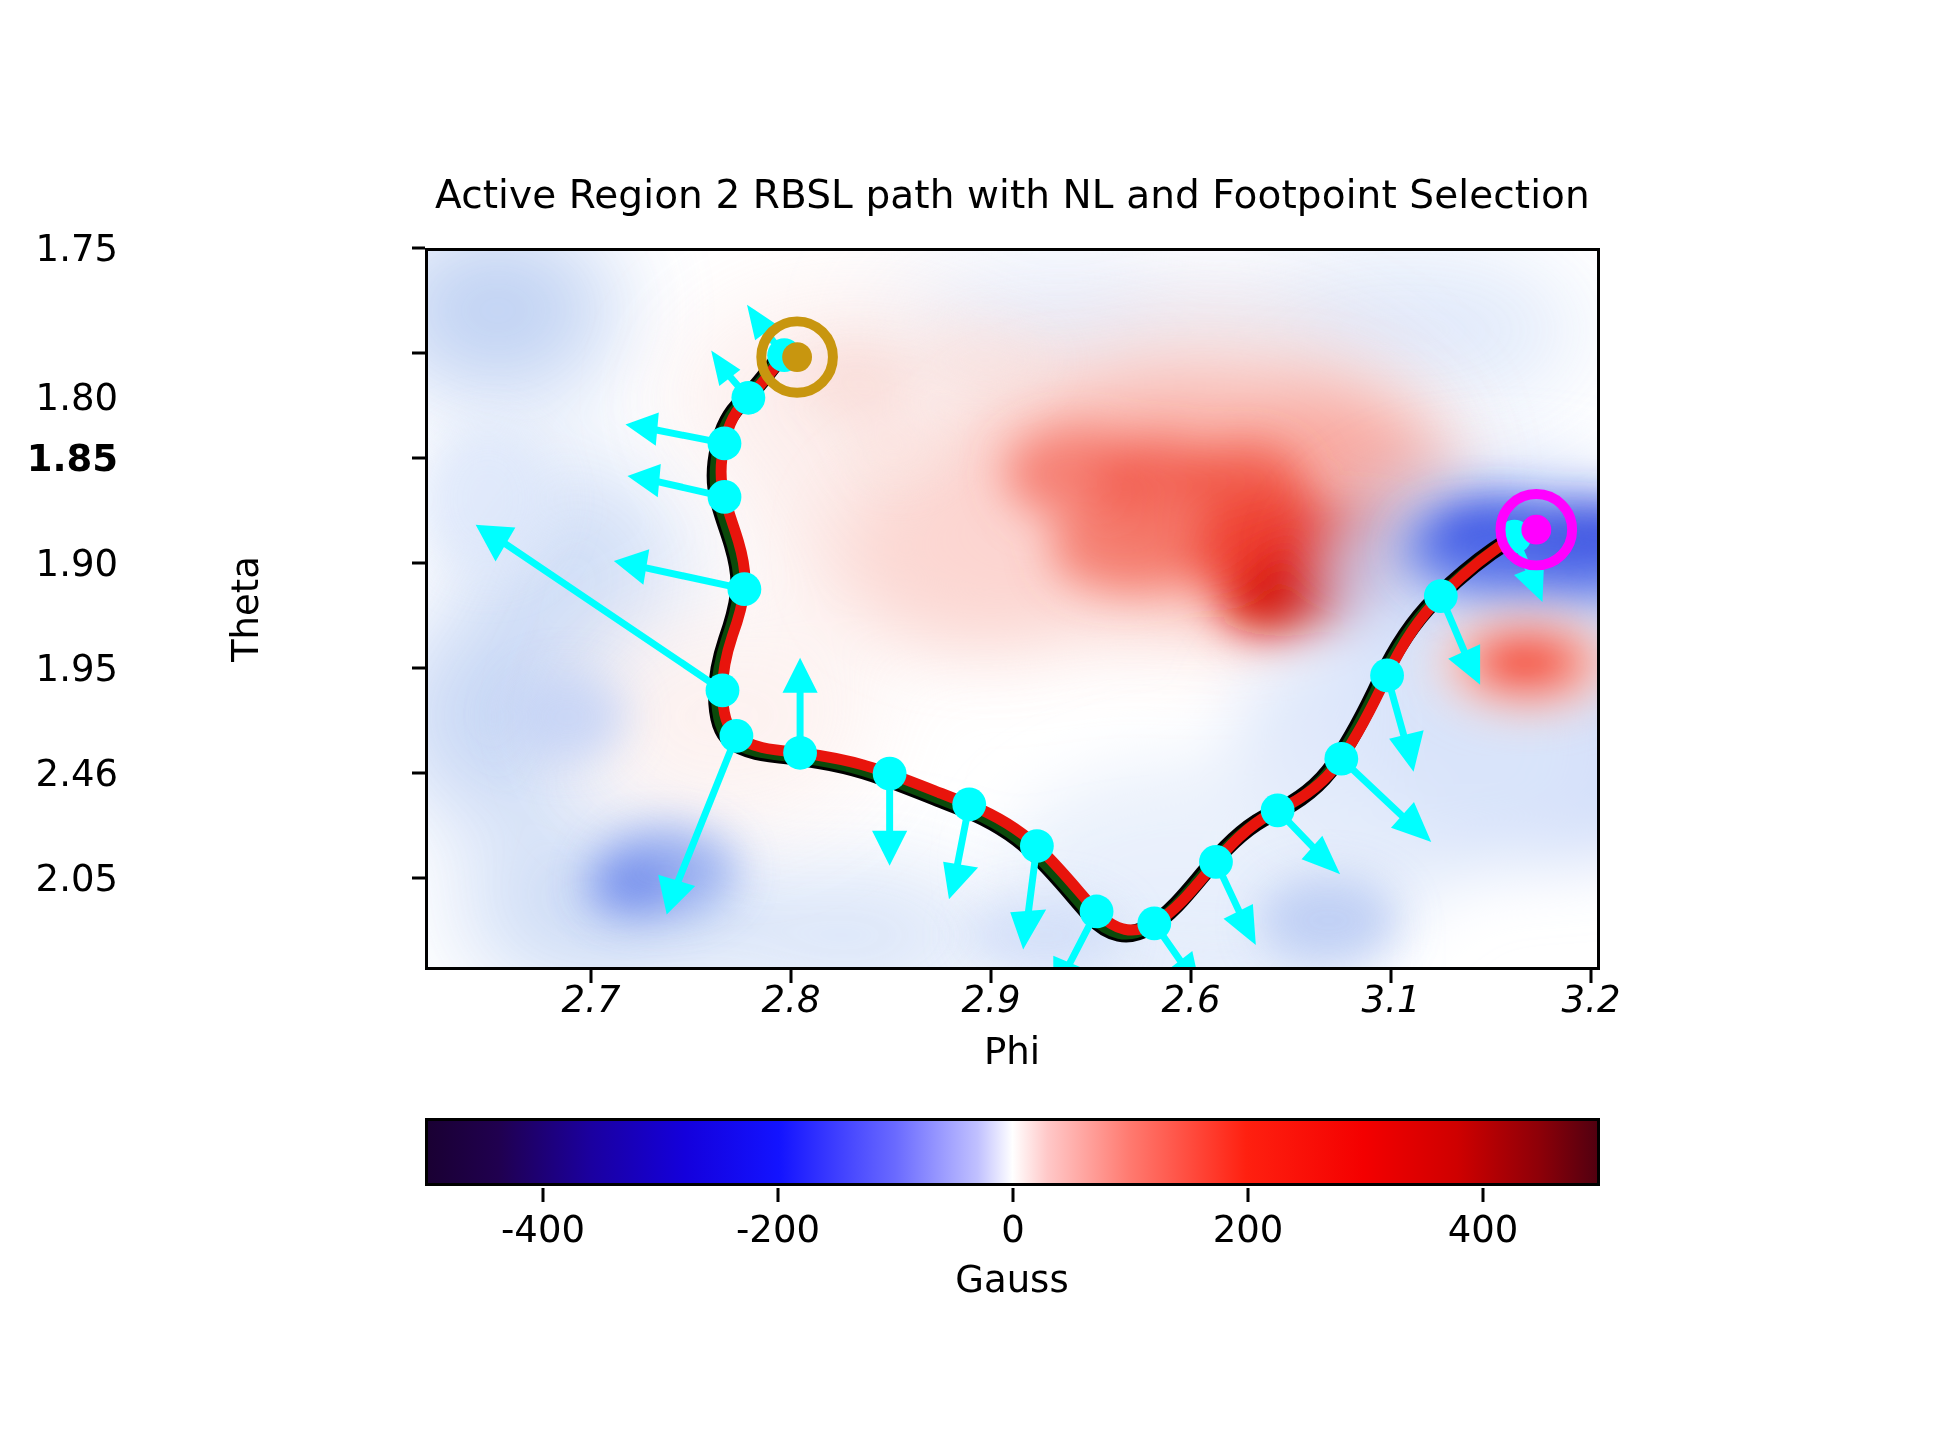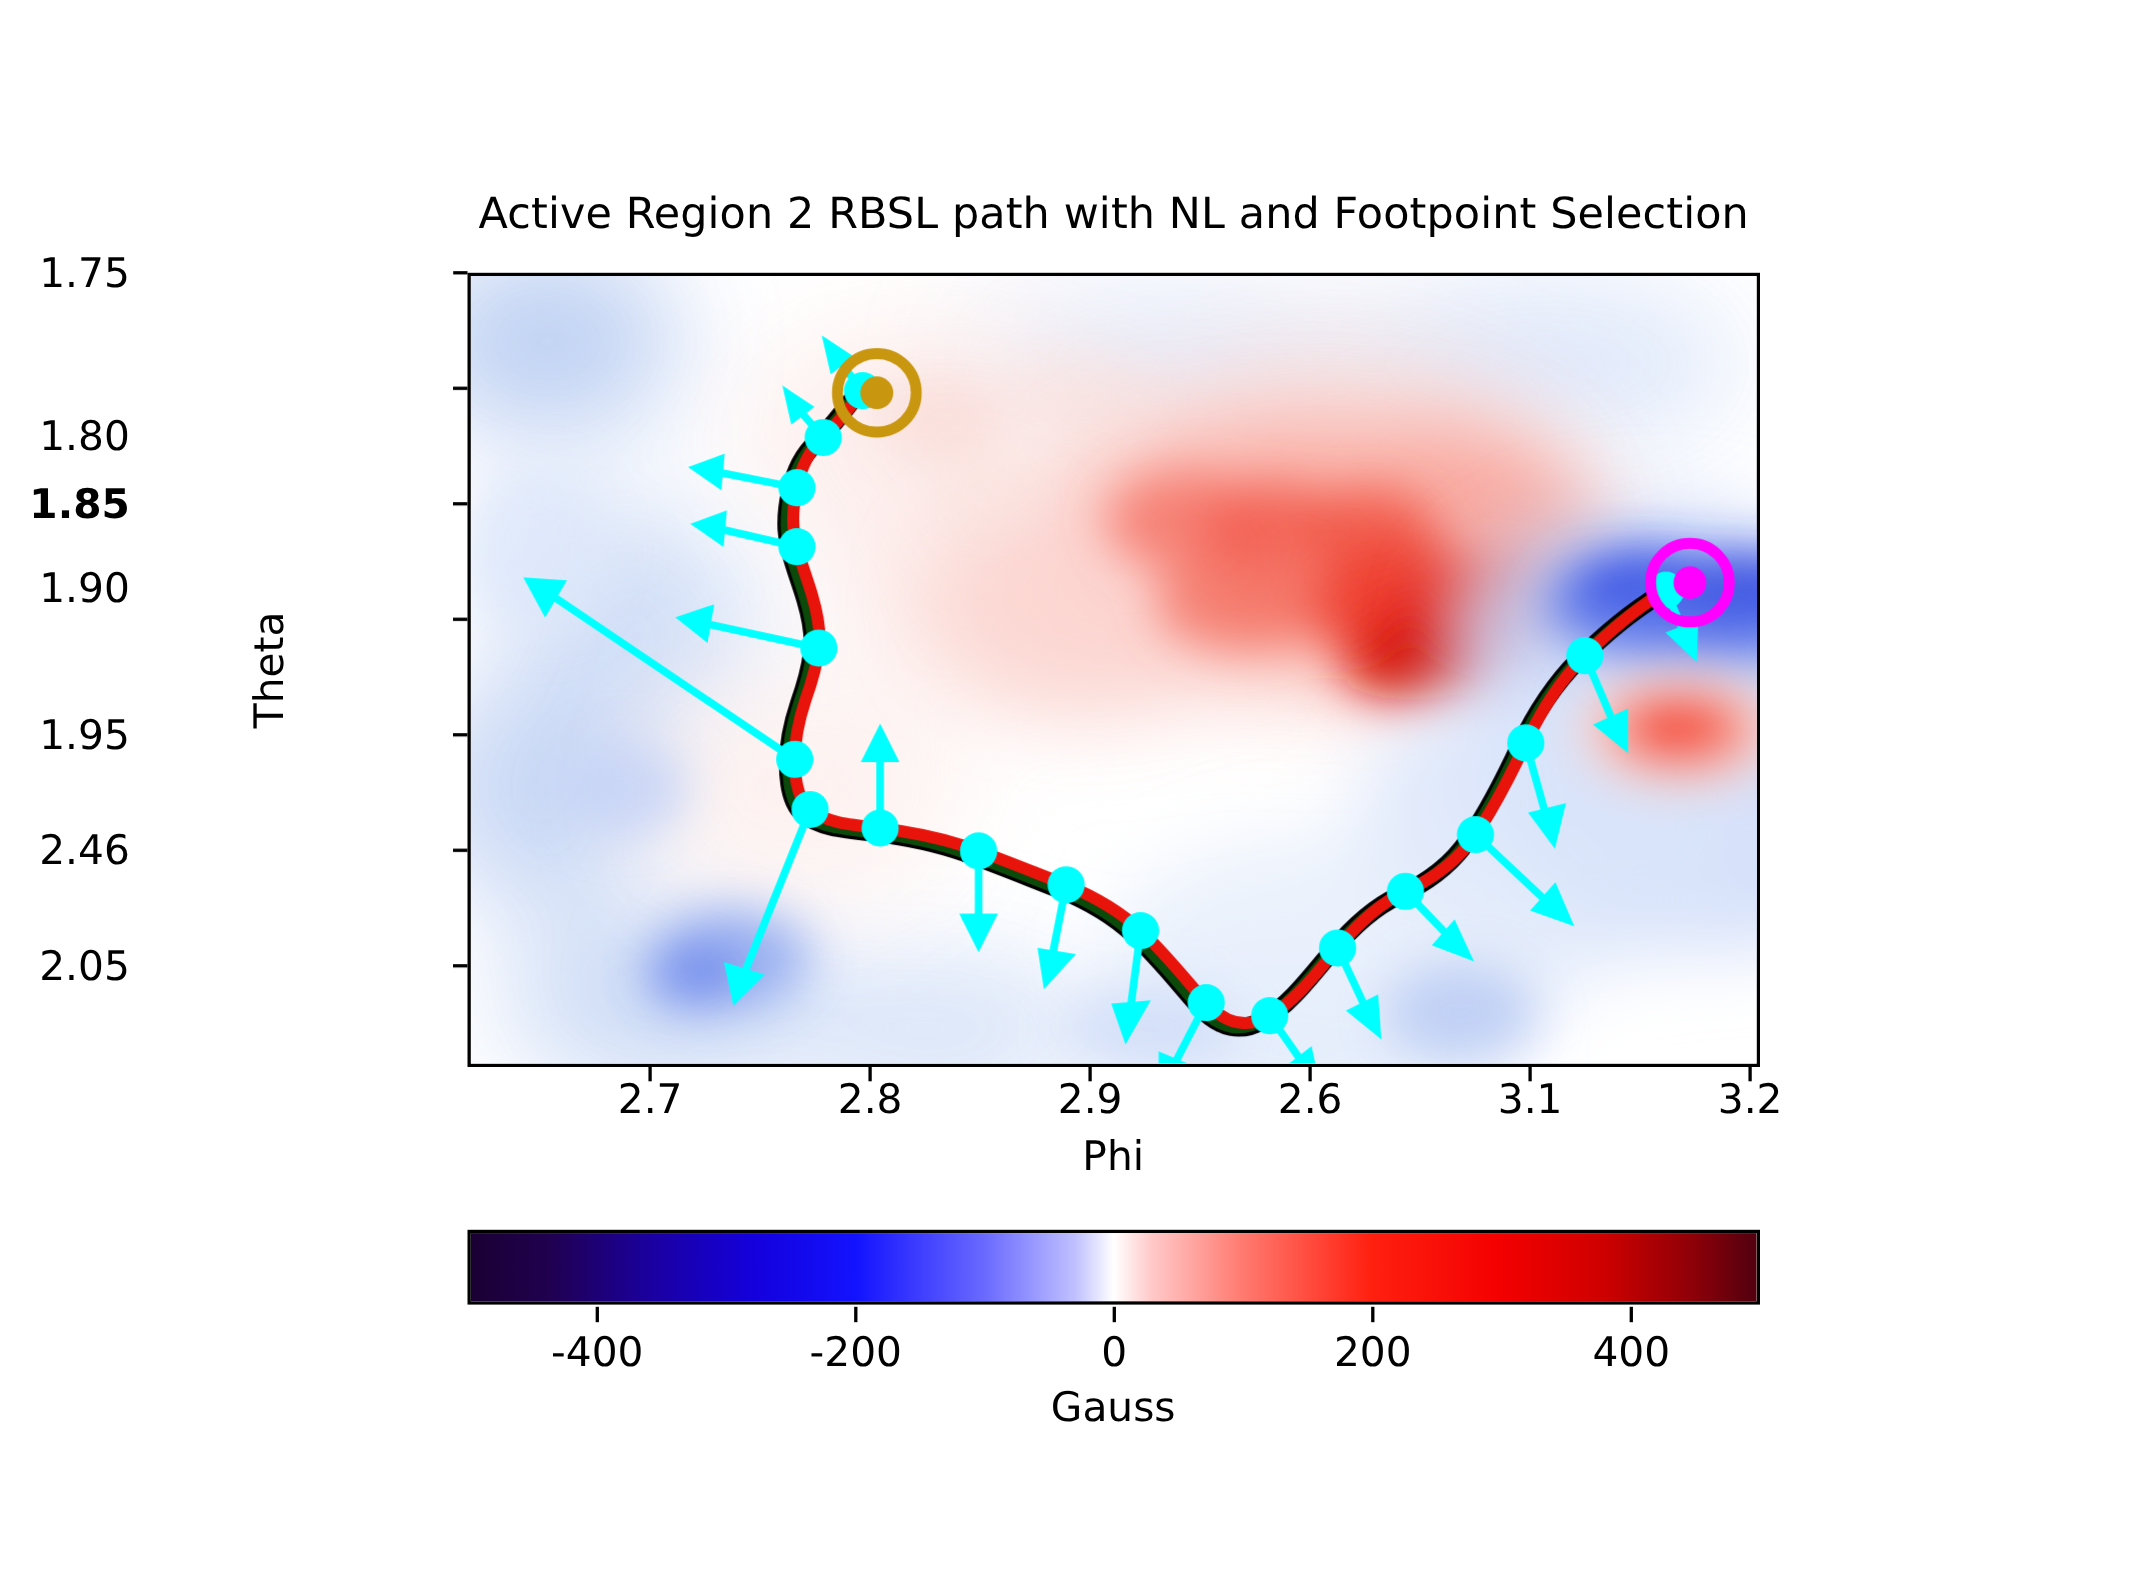--- a/index.html
+++ b/index.html
@@ -17,21 +17,21 @@
         border:3px solid #000;box-sizing:border-box;overflow:hidden;background:#fff;}
   #magnetogram{position:absolute;left:0;top:0;width:100%;height:100%;}
   #overlay{position:absolute;left:0;top:0;width:100%;height:100%;}
 
   
   .ytick{position:absolute;right:1614px;transform:translateY(-50%);
       font-size:37px;color:#000;white-space:nowrap;}
   .ytick-mark{position:absolute;left:412px;width:13px;height:3px;background:#000;
       transform:translateY(-50%);}
   .xtick{position:absolute;top:978px;transform:translateX(-50%);
-      font-size:37px;color:#000;white-space:nowrap;}
+      font-size:37px;color:#000;white-space:nowrap;font-style:italic;}
   .xtick-mark{position:absolute;top:970px;width:3px;height:13px;background:#000;
       transform:translateX(-50%);}
   #ylabel{position:absolute;left:245px;top:609px;font-size:37px;color:#000;
       transform:translate(-50%,-50%) rotate(-90deg);white-space:nowrap;}
   #xlabel{position:absolute;left:1012px;top:1030px;font-size:37px;color:#000;
       transform:translateX(-50%);white-space:nowrap;text-align:center;}
 
   
   #cbar{position:absolute;left:425px;top:1118px;width:1175px;height:68px;
       border:3px solid #000;box-sizing:border-box;}
@@ -340,21 +340,21 @@
   <div class="ytick-mark" style="top:353px;"></div>
   <div class="ytick-mark" style="top:458px;"></div>
   <div class="ytick-mark" style="top:563px;"></div>
   <div class="ytick-mark" style="top:668px;"></div>
   <div class="ytick-mark" style="top:773px;"></div>
   <div class="ytick-mark" style="top:878px;"></div>
 
   <div class="ytick" style="top:248px;">1.75</div>
   <div class="ytick" style="top:353px;margin-top:44px;">1.80</div>
   <div class="ytick" style="top:458px;font-weight:bold;">1.85</div>
-  <div class="ytick" style="top:535px;">1.90</div>
+  <div class="ytick" style="top:563px;">1.90</div>
   <div class="ytick" style="top:668px;">1.95</div>
   <div class="ytick" style="top:773px;">2.46</div>
   <div class="ytick" style="top:878px;">2.05</div>
 
   <div id="ylabel">Theta</div>
 
   <div class="xtick-mark" style="left:591px;"></div>
   <div class="xtick-mark" style="left:791px;"></div>
   <div class="xtick-mark" style="left:991px;"></div>
   <div class="xtick-mark" style="left:1191px;"></div>

